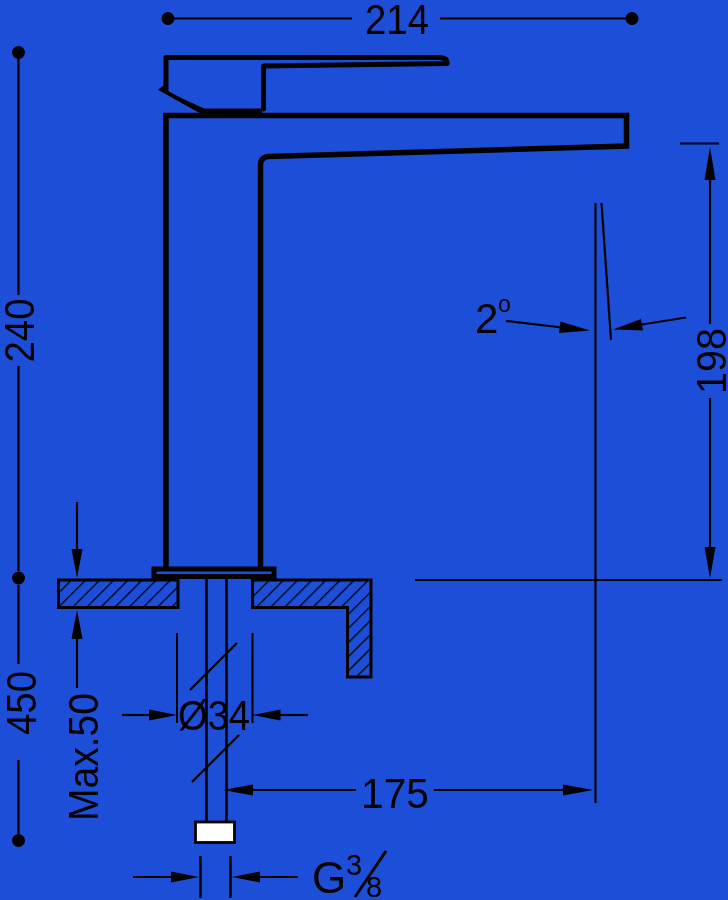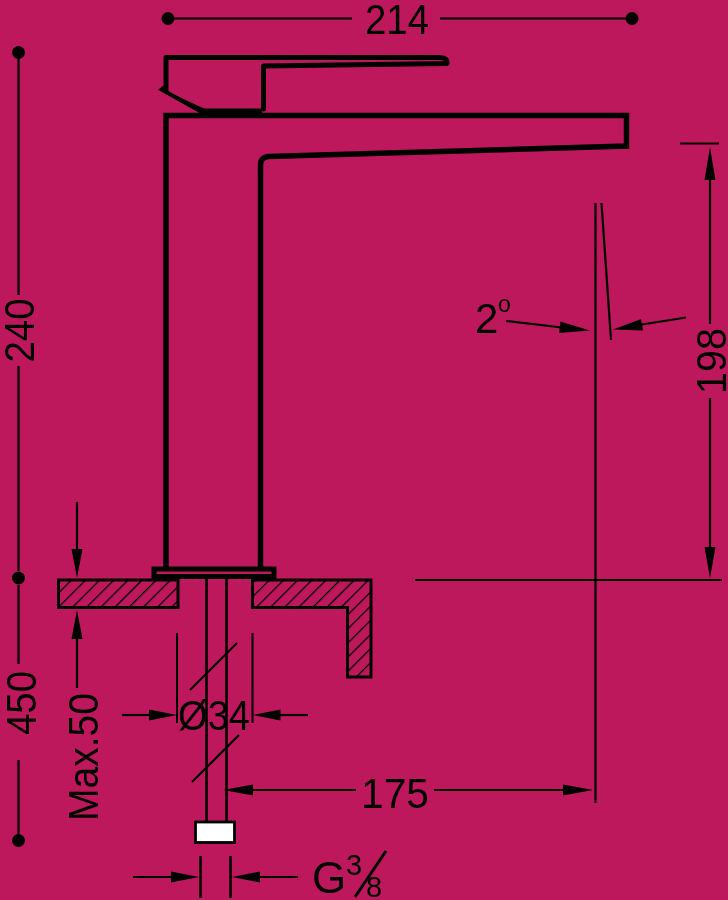--- a/index.html
+++ b/index.html
@@ -3,21 +3,21 @@
 <meta charset="utf-8">
 <style>
   html, body {
     margin: 0;
     padding: 0;
     background: #ffffff;
   }
   .drawing-wrap {
     width: 728px;
     height: 900px;
-    background: #be185d;
+    background: #1d4ed8;
     position: relative;
     overflow: hidden;
   }
   svg text {
     font-family: "Liberation Sans", "DejaVu Sans", sans-serif;
     fill: #000000;
   }
   .dim-text   { font-size: 42px; }
   .dim-text-lg{ font-size: 44px; }
   .dim-sup    { font-size: 23px; }

